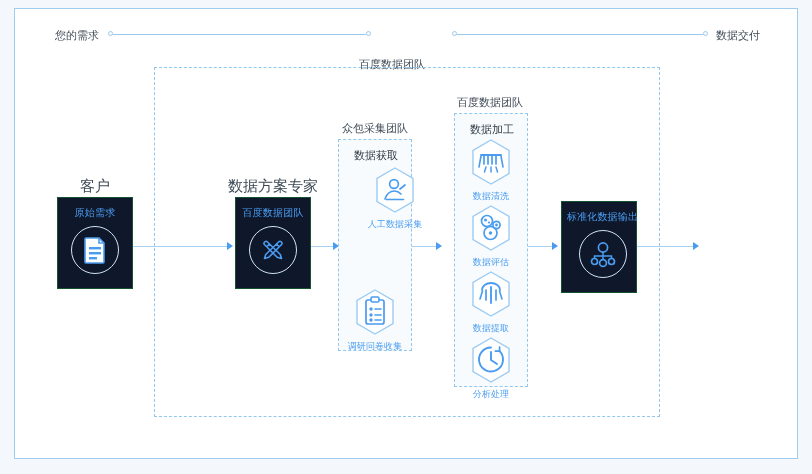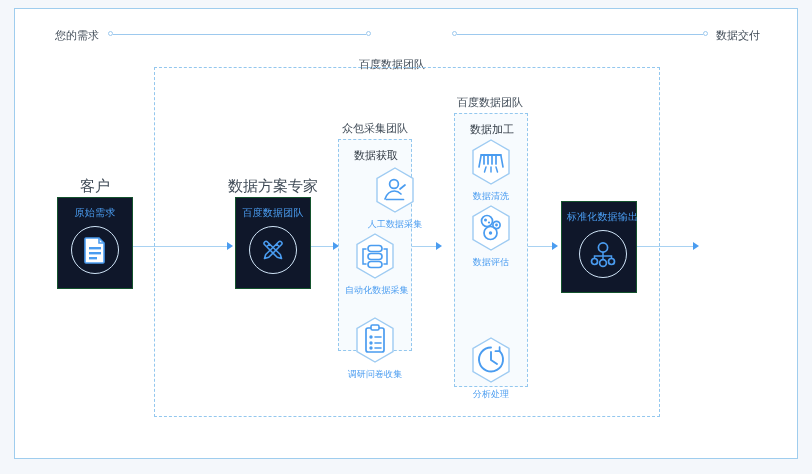--- a/index.html
+++ b/index.html
@@ -153,35 +153,22 @@
           <path d="M22 2 L40 12.5 V35.5 L22 46 L4 35.5 V12.5 Z" stroke="#9ecbf2" stroke-width="1.4" fill="#ffffff"></path>
           <circle cx="21" cy="18" r="4.4" stroke="#4a9cf0" stroke-width="1.7" fill="none"></circle>
           <path d="M12 33 c2 -6 6 -8 9.5 -8 c3 0 5 1.5 6.5 3" stroke="#4a9cf0" stroke-width="1.7" fill="none" stroke-linecap="round"></path>
           <path d="M13.5 33.5 h17" stroke="#4a9cf0" stroke-width="1.7" stroke-linecap="round"></path>
           <path d="M27 23 l5 -4" stroke="#4a9cf0" stroke-width="1.7" stroke-linecap="round"></path>
         </svg>
       </div>
       <div class="hex-label">人工数据采集</div>
     </div>
 
-    <div class="hex-item" style="left:6px;top:92px;">
-      <div class="hex-shape">
-        <svg width="44" height="50" viewBox="0 0 44 50" fill="none">
-          <path d="M22 2 L40 12.5 V35.5 L22 46 L4 35.5 V12.5 Z" stroke="#9ecbf2" stroke-width="1.4" fill="#ffffff"></path>
-          <rect x="15" y="13.5" width="14" height="6" rx="3" stroke="#4a9cf0" stroke-width="1.6" fill="none"></rect>
-          <rect x="15" y="21.5" width="14" height="6" rx="3" stroke="#4a9cf0" stroke-width="1.6" fill="none"></rect>
-          <rect x="15" y="29.5" width="14" height="6" rx="3" stroke="#4a9cf0" stroke-width="1.6" fill="none"></rect>
-          <path d="M13 17 h-3 v15 h3" stroke="#4a9cf0" stroke-width="1.5" fill="none" stroke-linecap="round"></path>
-          <path d="M31 17 h3 v15 h-3" stroke="#4a9cf0" stroke-width="1.5" fill="none" stroke-linecap="round"></path>
-        </svg>
-      </div>
-      <div class="hex-label">自动化数据采集</div>
-    </div>
-
-    <div class="hex-item" style="left:6px;top:176px;">
+
+    <div class="hex-item" style="left:6px;top:148px;">
       <div class="hex-shape">
         <svg width="44" height="50" viewBox="0 0 44 50" fill="none">
           <path d="M22 2 L40 12.5 V35.5 L22 46 L4 35.5 V12.5 Z" stroke="#9ecbf2" stroke-width="1.4" fill="#ffffff"></path>
           <rect x="13" y="12" width="18" height="24" rx="2" stroke="#4a9cf0" stroke-width="1.7" fill="none"></rect>
           <rect x="18" y="9" width="8" height="5" rx="1.4" stroke="#4a9cf0" stroke-width="1.6" fill="#ffffff"></rect>
           <circle cx="18" cy="21" r="1.7" fill="#4a9cf0"></circle>
           <path d="M22 21 h6" stroke="#4a9cf0" stroke-width="1.6" stroke-linecap="round"></path>
           <circle cx="18" cy="27" r="1.7" fill="#4a9cf0"></circle>
           <path d="M22 27 h6" stroke="#4a9cf0" stroke-width="1.6" stroke-linecap="round"></path>
           <circle cx="18" cy="32" r="1.7" fill="#4a9cf0"></circle>
@@ -227,20 +214,34 @@
           <path d="M12 18 l-2 11" stroke="#4a9cf0" stroke-width="1.6" stroke-linecap="round"></path>
           <path d="M32 18 l2 11" stroke="#4a9cf0" stroke-width="1.6" stroke-linecap="round"></path>
           <path d="M17 29 l-1.5 5" stroke="#4a9cf0" stroke-width="1.5" stroke-linecap="round"></path>
           <path d="M22 29 l0 5" stroke="#4a9cf0" stroke-width="1.5" stroke-linecap="round"></path>
           <path d="M27 29 l1.5 5" stroke="#4a9cf0" stroke-width="1.5" stroke-linecap="round"></path>
         </svg>
       </div>
       <div class="hex-label">数据清洗</div>
     </div>
 
+    <div class="hex-item" style="left:6px;top:156px;">
+      <div class="hex-shape">
+        <svg width="44" height="50" viewBox="0 0 44 50" fill="none">
+          <path d="M22 2 L40 12.5 V35.5 L22 46 L4 35.5 V12.5 Z" stroke="#9ecbf2" stroke-width="1.4" fill="#ffffff"></path>
+          <path d="M13 20 a9 7 0 0 1 18 0" stroke="#4a9cf0" stroke-width="1.8" fill="none" stroke-linecap="round"></path>
+          <path d="M22 17 v16" stroke="#4a9cf0" stroke-width="1.9" stroke-linecap="round"></path>
+          <path d="M17 20 v10" stroke="#4a9cf0" stroke-width="1.7" stroke-linecap="round"></path>
+          <path d="M27 20 v10" stroke="#4a9cf0" stroke-width="1.7" stroke-linecap="round"></path>
+          <path d="M13.5 21 l-2.5 8" stroke="#4a9cf0" stroke-width="1.6" stroke-linecap="round"></path>
+          <path d="M30.5 21 l2.5 8" stroke="#4a9cf0" stroke-width="1.6" stroke-linecap="round"></path>
+        </svg>
+      </div>
+      <div class="hex-label">数据提取</div>
+    </div>
 
     <div class="hex-item" style="left:6px;top:222px;">
       <div class="hex-shape">
         <svg width="44" height="50" viewBox="0 0 44 50" fill="none">
           <path d="M22 2 L40 12.5 V35.5 L22 46 L4 35.5 V12.5 Z" stroke="#9ecbf2" stroke-width="1.4" fill="#ffffff"></path>
           <path d="M22 11.5 a12 12 0 1 0 8.6 3.6" stroke="#4a9cf0" stroke-width="1.9" fill="none" stroke-linecap="round"></path>
           <path d="M22 16 v8 l6 4" stroke="#4a9cf0" stroke-width="1.9" fill="none" stroke-linecap="round" stroke-linejoin="round"></path>
           <path d="M30.6 11 v4.2 h-4.2" stroke="#4a9cf0" stroke-width="1.7" fill="none" stroke-linecap="round" stroke-linejoin="round"></path>
         </svg>
       </div>

